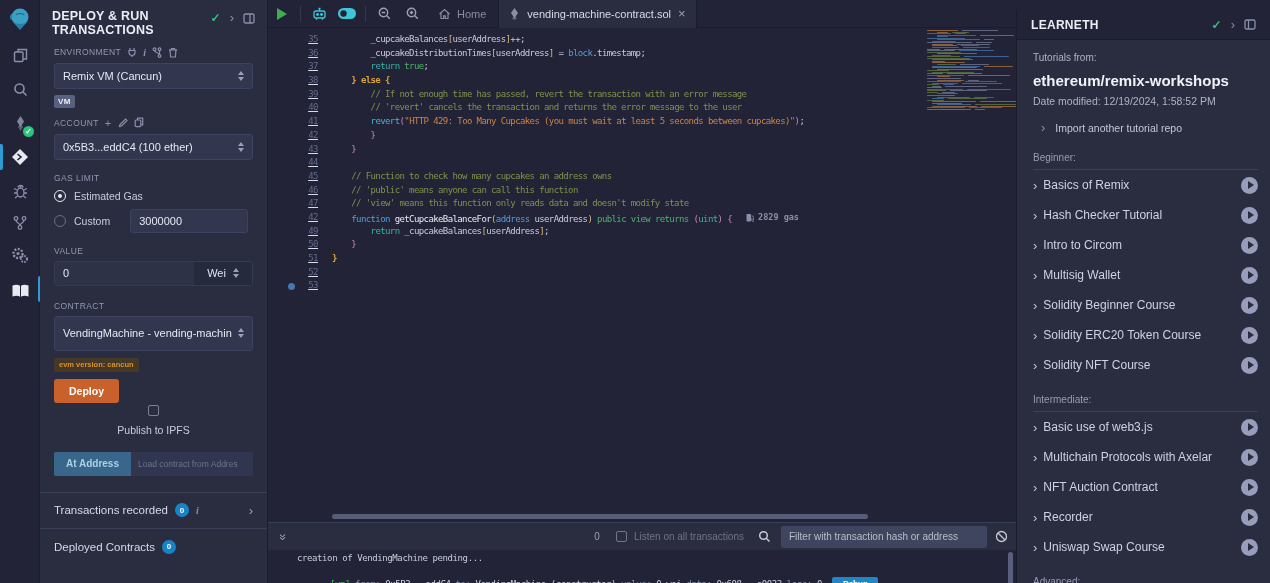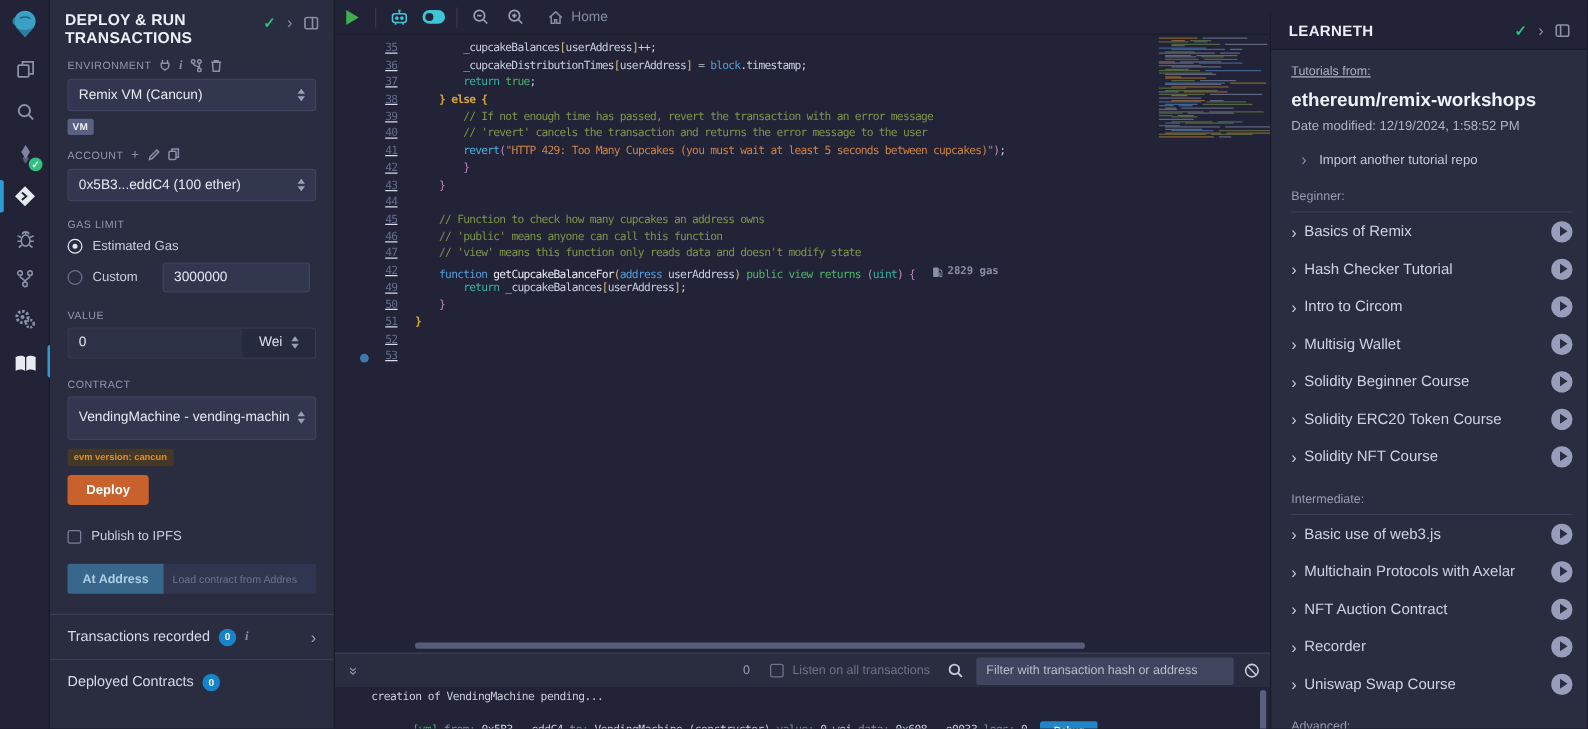--- a/index.html
+++ b/index.html
@@ -44,21 +44,21 @@
   .gas-input{margin-left:12px;width:118px;height:24px;background:#32374f;border:1px solid #3d4260;border-radius:3px;
              font-size:11px;color:#e6e8f2;display:flex;align-items:center;padding:0 8px;}
   .value-row{margin-top:5px;display:flex;height:25px;border-radius:3px;overflow:hidden;border:1px solid #353a55;}
   .value-input{flex:1;background:#2d3247;display:flex;align-items:center;padding:0 8px;font-size:11px;color:#e6e8f2;}
   .value-unit{width:58px;background:#262a3d;display:flex;align-items:center;justify-content:center;gap:7px;
               font-size:11px;color:#dfe2ee;cursor:pointer;}
   .evm-badge{display:inline-block;margin-top:7px;background:#453827;color:#d9912d;font-size:7.5px;font-weight:bold;
              padding:2.5px 5px;border-radius:2px;}
   .deploy-btn{margin-top:7px;display:inline-block;background:#c8612c;color:#fff;font-size:10.5px;font-weight:bold;
               padding:6px 15px;border-radius:3px;cursor:pointer;}
-  .pub-row{margin-top:19px;display:flex;align-items:center;gap:8px;font-size:10.5px;color:#c9cdda;}
+  .pub-row{margin-top:2px;display:flex;align-items:center;gap:8px;font-size:10.5px;color:#c9cdda;flex-direction:column;}
   .cbox{width:11px;height:11px;border:1.5px solid #7a8098;border-radius:2px;background:transparent;flex:0 0 auto;}
   .ataddr-row{margin-top:16px;display:flex;height:24px;}
   .ataddr-btn{background:#39678c;color:#aecfe6;font-size:10px;font-weight:bold;display:flex;align-items:center;
               padding:0 12px;border-radius:2px 0 0 2px;cursor:pointer;}
   .ataddr-input{flex:1;background:#313650;display:flex;align-items:center;padding:0 7px;font-size:8.5px;color:#6d7389;}
   .sp-section{margin-top:16px;border-top:1px solid #3a3f58;padding:10px 14px;display:flex;align-items:center;gap:7px;
               margin-left:-14px;margin-right:-14px;cursor:pointer;}
   .sp-section2{border-top:1px solid #3a3f58;padding:11px 14px;display:flex;align-items:center;gap:7px;
                margin-left:-14px;margin-right:-14px;cursor:pointer;}
   .sec-label{font-size:11.5px;color:#d6dae8;}
@@ -113,21 +113,21 @@
   .debug-chip{display:inline-block;margin-left:10px;background:#2086c7;color:#fff;font-family:"Liberation Sans",sans-serif;
               font-size:8.5px;font-weight:bold;padding:2px 11px;border-radius:2px;vertical-align:middle;cursor:pointer;}
   .term-vscroll{position:absolute;right:3px;top:2px;width:5px;height:40px;background:#5a5f7d;border-radius:3px;}
 
   
   .rightpanel{position:absolute;left:1016px;top:10px;width:254px;height:583px;background:#2a2c3f;border-left:1px solid #1b1c2a;}
   .rp-header{height:30px;background:#222336;display:flex;align-items:center;padding:0 14px;border-bottom:1px solid #1b1c2a;}
   .rp-title{font-size:12px;font-weight:bold;color:#eceef6;letter-spacing:.3px;}
   .rp-hicons{margin-left:auto;display:flex;align-items:center;gap:9px;}
   .rp-info{padding:12px 16px 0 16px;}
-  .tut-from{font-size:10px;color:#aeb3c6;text-decoration:underline;}
+  .tut-from{font-size:10px;color:#aeb3c6;}
   .tut-repo{font-size:15px;font-weight:bold;color:#f0f2f8;margin-top:9px;}
   .tut-date{font-size:10.5px;color:#aeb3c6;margin-top:6px;}
   .import-row{margin-top:15px;padding:0 16px 0 24px;display:flex;align-items:center;gap:10px;
               font-size:10.5px;color:#c3c7d8;cursor:pointer;}
   .tut-list{padding:4px 12px 0 16px;}
   .tut-section{margin-top:14px;font-size:10px;color:#969cb4;padding-bottom:6px;border-bottom:1px solid #3a3f58;}
   .tut-item{display:flex;align-items:center;height:30px;cursor:pointer;}
   .tut-item .chev{color:#c3c7d8;font-size:13px;margin-right:6px;}
   .tut-label{font-size:12px;color:#ced2e4;}
   .play-circle{margin-left:auto;width:17px;height:17px;border-radius:50%;background:#979dbb;position:relative;flex:0 0 auto;}
@@ -358,20 +358,28 @@
         <svg width="15" height="15" viewBox="0 0 15 15" stroke="#9aa0b8" stroke-width="1.4" fill="none">
             <circle cx="6.5" cy="6.5" r="4.2"></circle>
             <path d="M9.8 9.8l3 3M4.7 6.5h3.6M6.5 4.7v3.6"></path>
           </svg>
       </div>
       <div class="home-tab">
         <svg width="13" height="12" viewBox="0 0 13 12" stroke="#878da6" stroke-width="1.2" fill="none">
             <path d="M1.5 6L6.5 1.5 11.5 6M3 5v5.5h2.7V7.8h1.6v2.7H10V5"></path>
           </svg>
         <span>Home</span>
+      </div>
+      <div class="file-tab">
+        <svg width="11" height="12" viewBox="0 0 11 12" fill="#9aa0b8">
+            <path d="M5.5 0L9 5 5.5 10 2 5z" opacity=".85"></path>
+            <path d="M5.5 7L8 10.5 5.5 12 3 10.5z" opacity=".5"></path>
+          </svg>
+        <span>vending-machine-contract.sol</span>
+        <span class="tab-close">×</span>
       </div>
     </div>
 
     <div class="code-area">
       <div class="gutter">
           <div class="gutter-line"><span>35</span></div>
           <div class="gutter-line"><span>36</span></div>
           <div class="gutter-line"><span>37</span></div>
           <div class="gutter-line"><span>38</span></div>
           <div class="gutter-line"><span>39</span></div>

